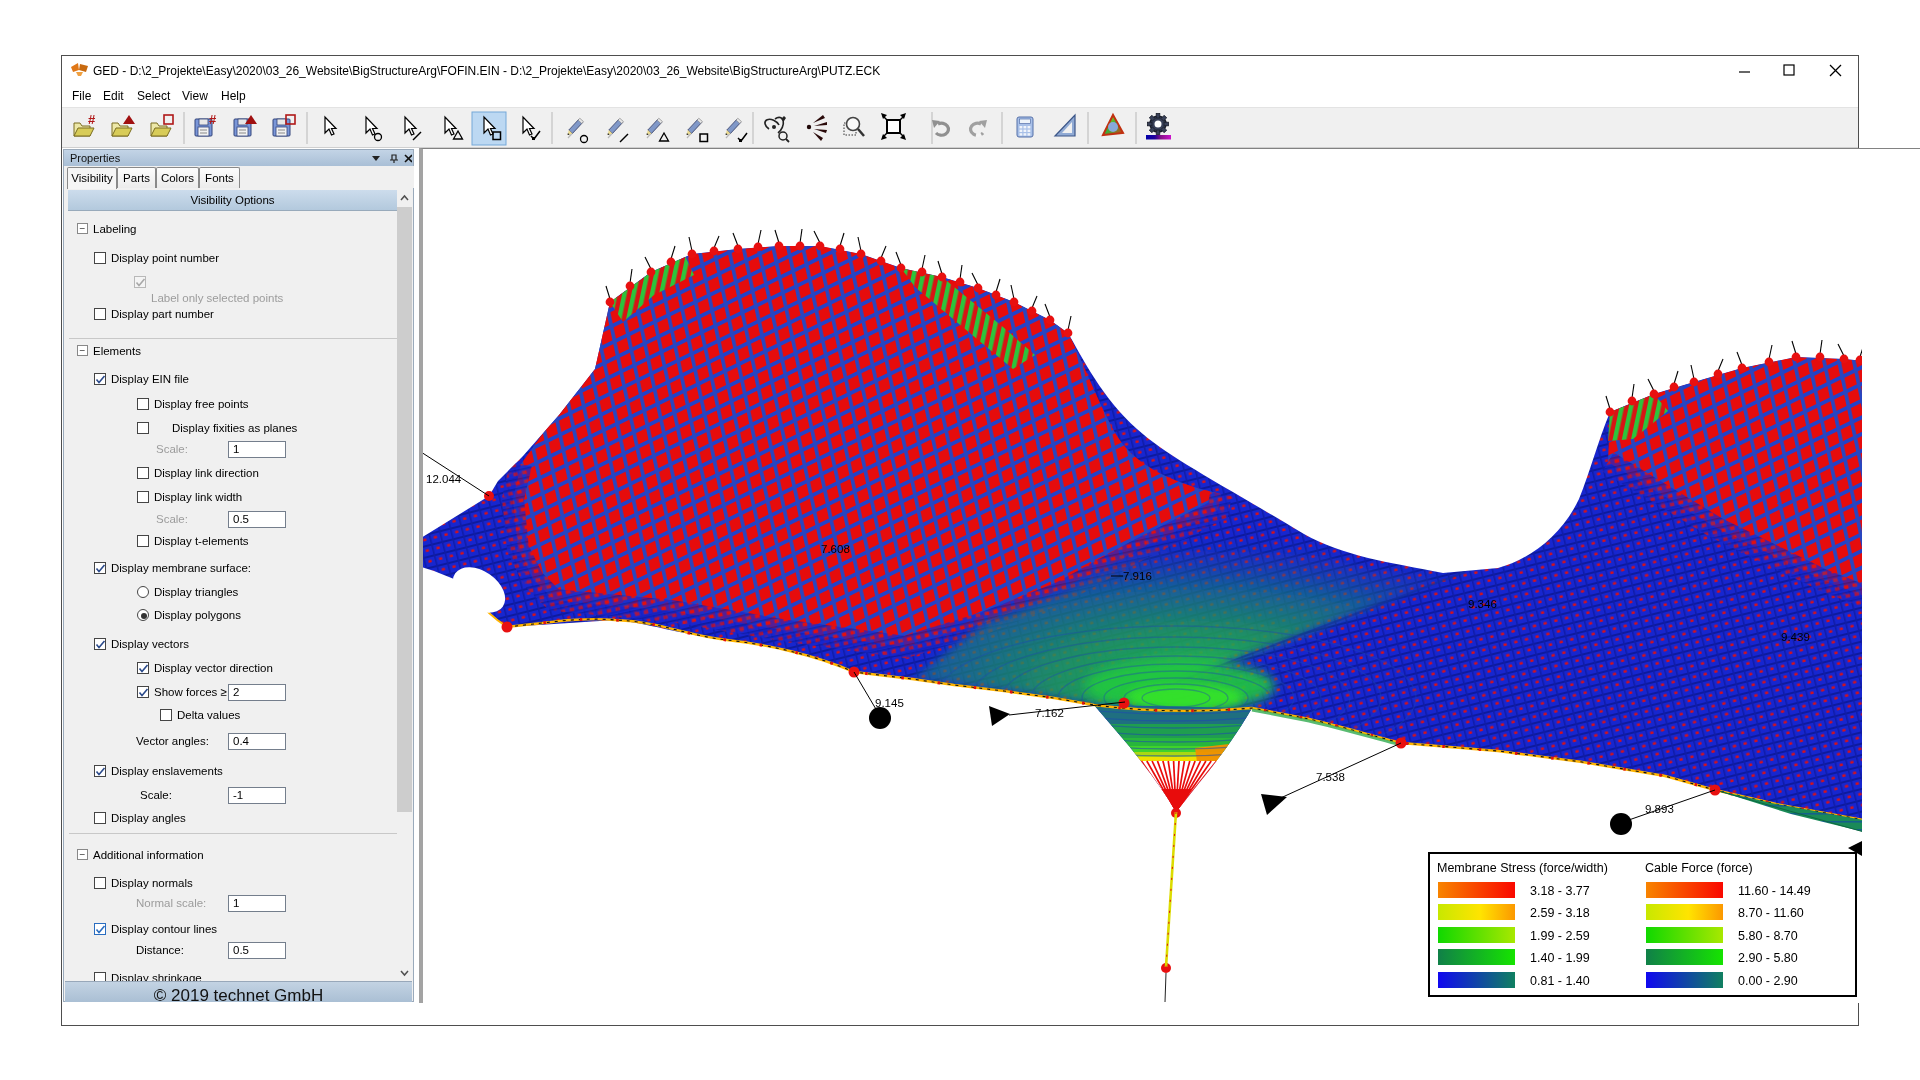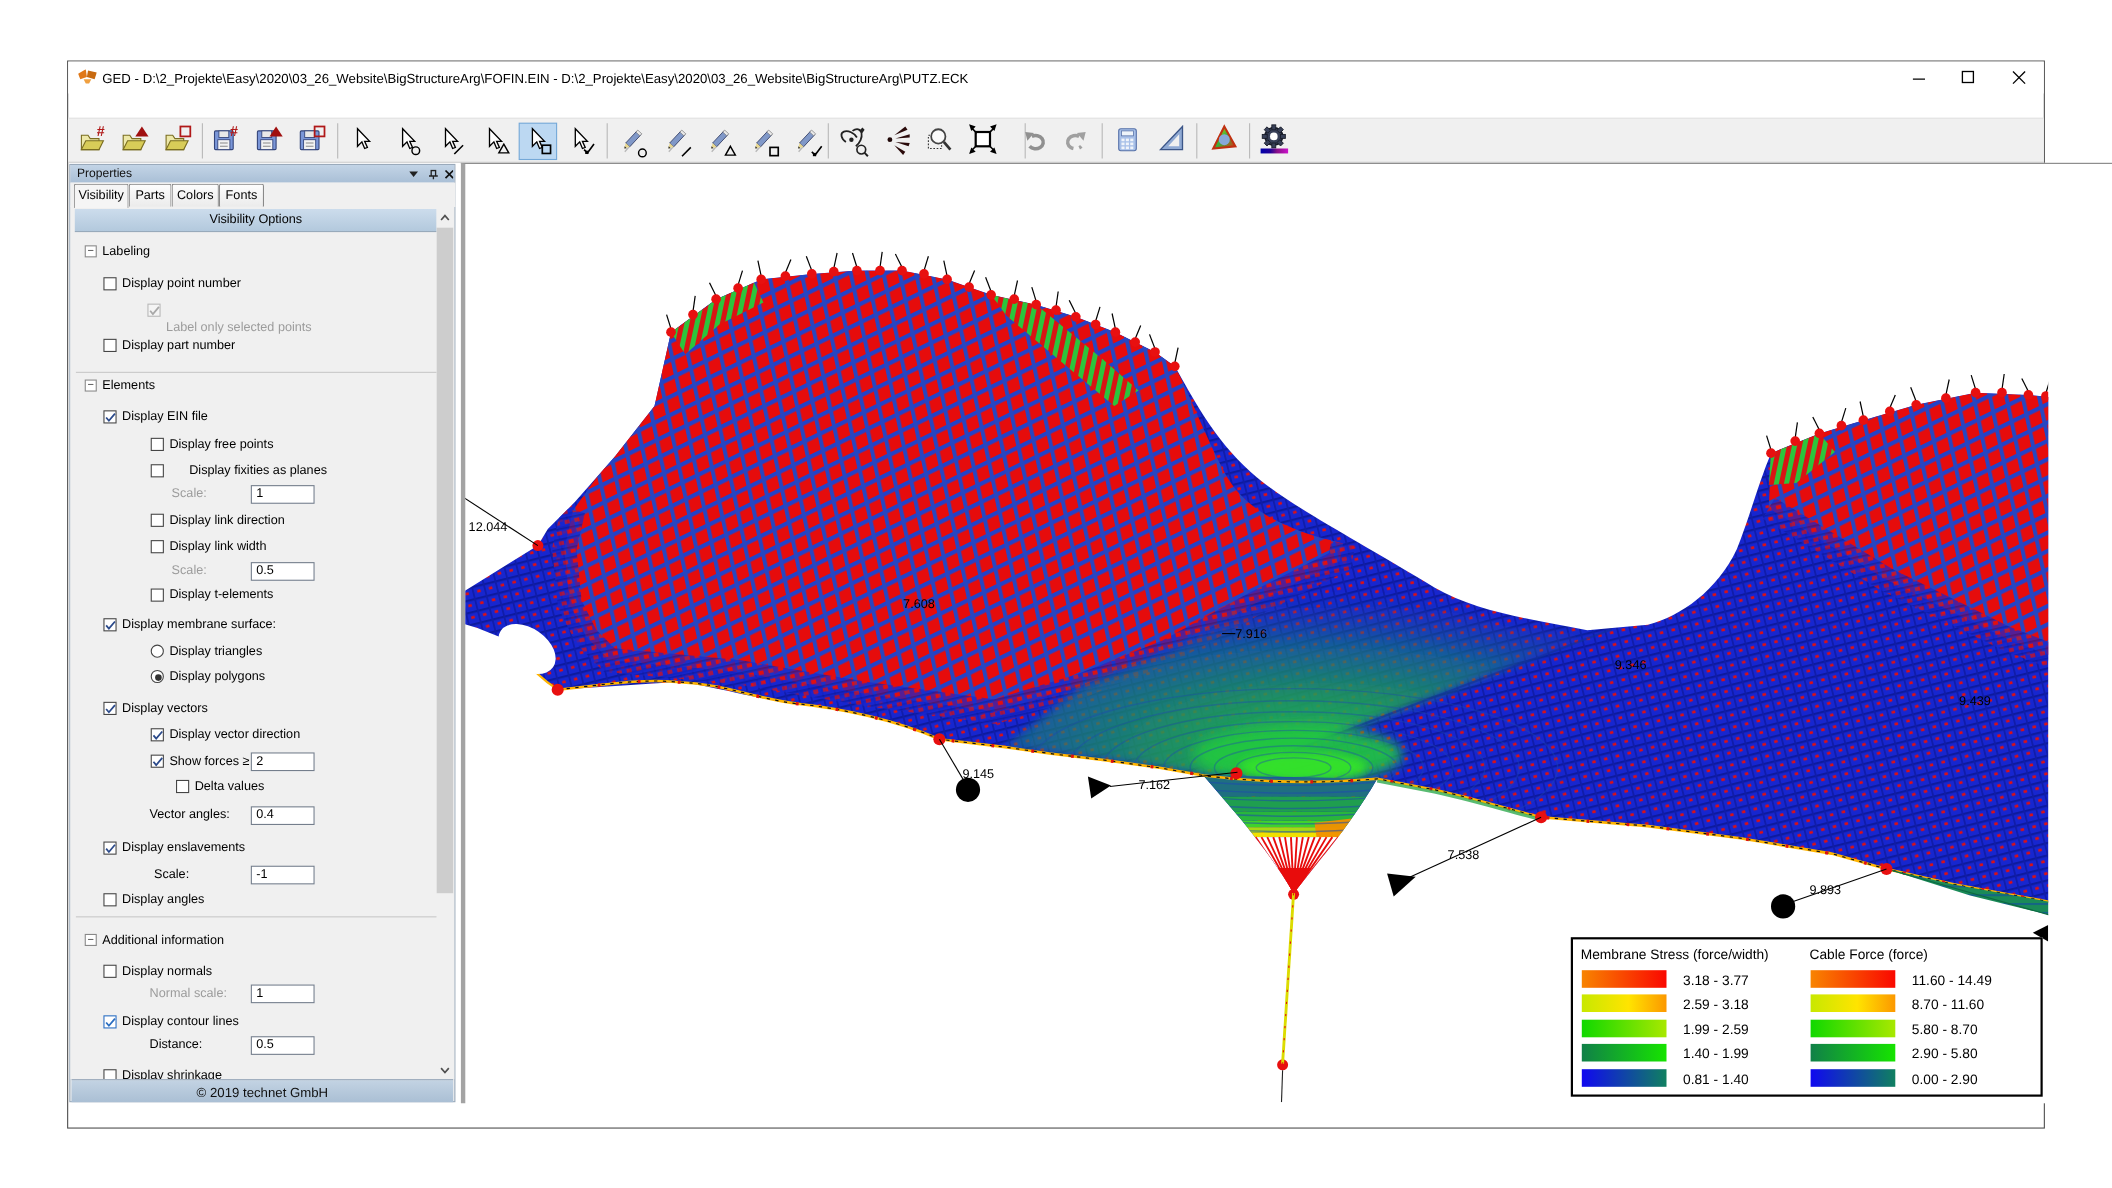--- a/index.html
+++ b/index.html
@@ -20,21 +20,21 @@
 .prow{position:absolute;font-size:11.5px;color:#000;white-space:nowrap}
 .gray{color:#9c9c9c}
 .cb{position:absolute;width:12px;height:12px;background:#fff;border:1px solid #454545}
 .cb.dis{background:#f4f4f4;border-color:#b8b8b8}
 .cb.blue{border-color:#2a6dc0}
 .minus{position:absolute;width:11px;height:11px;background:#fff;border:1px solid #888;font-size:10px;line-height:9px;text-align:center;color:#333}
 .radio{position:absolute;width:12px;height:12px;background:#fff;border:1px solid #454545;border-radius:50%}
 .rdot{position:absolute;width:6px;height:6px;background:#333;border-radius:50%}
 .inp{position:absolute;width:58px;height:17px;background:#fff;border:1px solid #747e8c;font-size:11.5px;padding:1px 0 0 4px;color:#000}
 .sep{position:absolute;left:5px;width:328px;height:1px;background:#c8c8c8}
-#pfoot{left:1px;top:831px;width:347px;height:21px;background:linear-gradient(#c3d3e3,#aabfd4);position:absolute;text-align:center;font-size:12px;padding-top:4px;color:#111;border-top:1px solid #98a8ba}
+#pfoot{left:1px;top:831px;width:347px;height:21px;background:linear-gradient(#c3d3e3,#aabfd4);position:absolute;text-align:center;font-size:17px;padding-top:4px;color:#111;border-top:1px solid #98a8ba}
 #pscroll{left:333px;top:40px;width:15px;height:791px;background:#f0f0f0;position:absolute}
 #canvas{left:357px;top:92px;width:1584px;height:855px;background:#fff;border-left:4px solid #a3a3a3;border-top:1px solid #828282;border-right:2px solid #989898;position:absolute}
 #status{left:0;top:949px;width:1798px;height:21px;background:#f0f0f0;border-top:1px solid #d7d7d7;position:absolute;font-size:11.5px;color:#000}
 .svs{position:absolute;top:3px;width:1px;height:17px;background:#c9c9c9}
 #legend{position:absolute;left:1005px;top:703px;width:429px;height:145px;background:#fff;border:2px solid #000;font-size:12px;color:#000}
 </style></head><body>
 <div id="win">
 
 <div id="title">
  <svg class="abs" style="left:9px;top:7px" width="17" height="14" viewBox="0 0 17 14">
@@ -42,20 +42,27 @@
   <polygon points="17,3 9,1 8,7 15,9" fill="#c86a10"></polygon>
   <polygon points="5,9 12,9 10,13 7,13" fill="#f0a040"></polygon>
  </svg>
  <div class="txt">GED - D:\2_Projekte\Easy\2020\03_26_Website\BigStructureArg\FOFIN.EIN - D:\2_Projekte\Easy\2020\03_26_Website\BigStructureArg\PUTZ.ECK</div>
  <svg class="abs" style="left:1675px;top:7px" width="110" height="14" viewBox="0 0 110 14">
   <line x1="2" y1="9" x2="13" y2="9" stroke="#000" stroke-width="1.2"></line>
   <rect x="47" y="2" width="10" height="10" fill="none" stroke="#000" stroke-width="1.2"></rect>
   <line x1="93" y1="2" x2="104" y2="13" stroke="#000" stroke-width="1.2"></line>
   <line x1="104" y1="2" x2="93" y2="13" stroke="#000" stroke-width="1.2"></line>
  </svg>
+</div>
+<div id="menu">
+<div class="mi" style="left:10px">File</div>
+<div class="mi" style="left:41px">Edit</div>
+<div class="mi" style="left:75px">Select</div>
+<div class="mi" style="left:120px">View</div>
+<div class="mi" style="left:159px">Help</div>
 </div>
 <div id="toolbar"><svg width="1796" height="39" viewBox="0 0 1796 39">
 <defs>
           <linearGradient id="rbow" x1="0" y1="0" x2="1" y2="0">
             <stop offset="0" stop-color="#00a"></stop>
             <stop offset="0.35" stop-color="#209"></stop>
             <stop offset="0.6" stop-color="#818"></stop>
             <stop offset="1" stop-color="#c1c"></stop>
           </linearGradient>
           <linearGradient id="tric" x1="0" y1="0" x2="1" y2="1">

